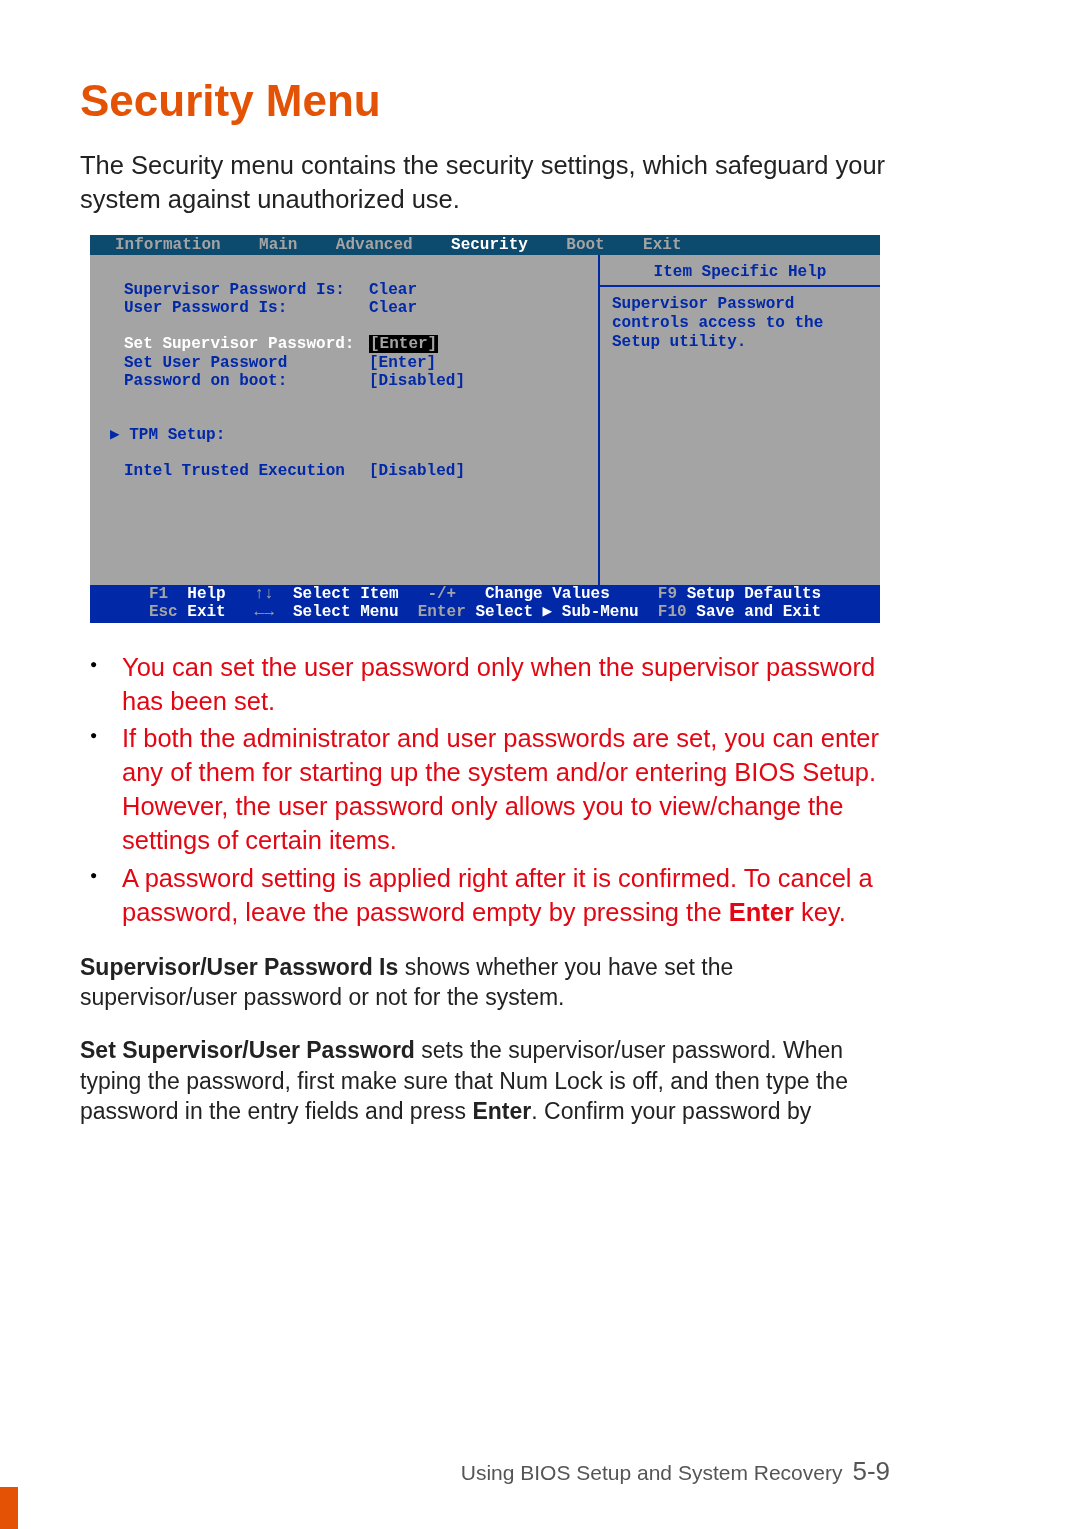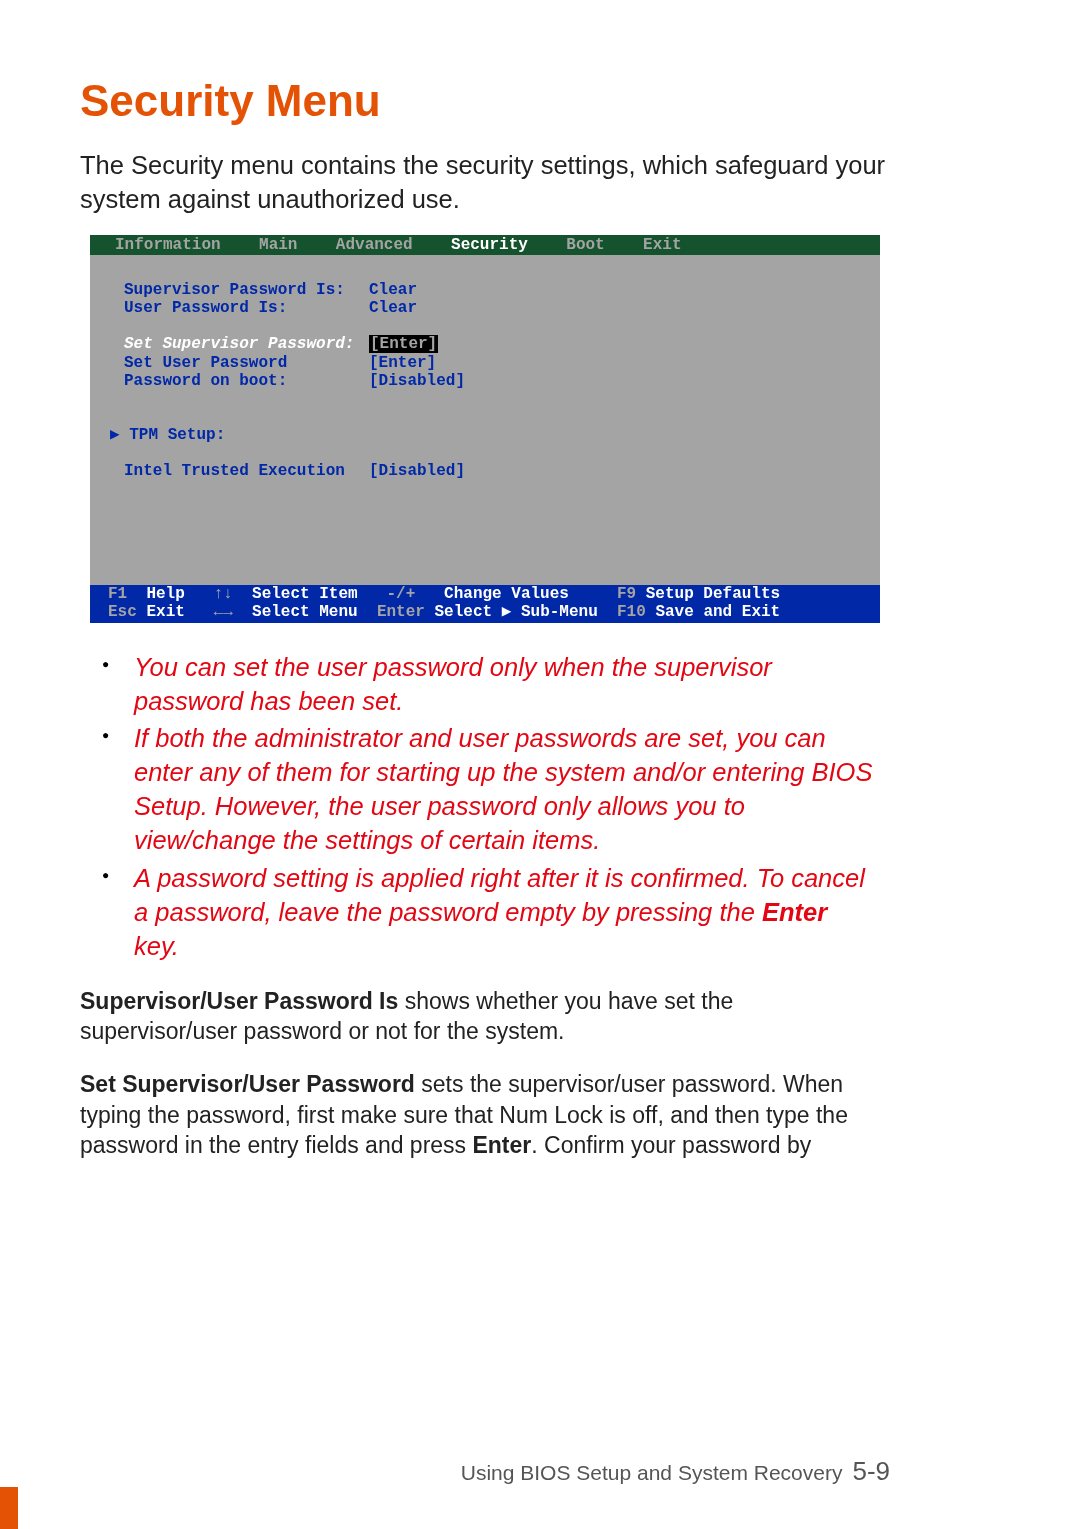--- a/index.html
+++ b/index.html
@@ -35,21 +35,21 @@
     width: 790px;
     background: #a4a4a4;
     font-family: "Courier New", monospace;
     font-weight: bold;
     font-size: 16px;
   }
   .bios-inner {
     background: #a4a4a4;
   }
   .menubar {
-    background: #14532d;
+    background: #0c4a6e;
     color: #a4a4a4;
     padding: 1px 25px 1px 25px;
     white-space: nowrap;
   }
   .menubar span { color: #a4a4a4; }
   .menubar .sel { color: #ffffff; }
   .bios-body {
     display: flex;
     height: 330px;
   }
@@ -74,46 +74,46 @@
     border-top: 2px solid #0028a7;
     margin: 0 -10px 8px -10px;
   }
   .help-text {
     padding: 0 2px;
     line-height: 1.2;
   }
   .row { white-space: pre; line-height: 1.14; }
   .lbl { display:inline-block; width: 245px; color:#0028a7; }
   .val { color:#0028a7; }
-  .row-sel .lbl { color:#ffffff;font-style:italic; }
+  .row-sel .lbl { color:#ffffff; }
   .row-sel .val-sel {
     background:#000;
     color:#a4a4a4;
     padding:0 1px;
   }
   .tri { margin-left:-14px; }
   .bios-footer {
     background:#0028a7;
     color:#ffffff;
     padding: 0 18px 1px 18px;
     line-height:1.15;
     white-space: pre;
+    text-align: center;
   }
   .bios-footer .k { color:#a4a4a4; }
   .note-heading {
     color:#E30613;
     font-weight:700;
     font-size:25.5px;
     margin: 34px 0 2px 0;
   }
   ul.notes {
     list-style:none;
     padding:0 0 0 38px;
-    margin:16px;
-    font-style:italic;
+    margin:4px;
   }
   ul.notes li {
     position:relative;
     color:#E30613;
     font-size:25.5px;
     line-height:1.33;
     margin-bottom:4px;
   }
   ul.notes li::before {
     content:"\25CF";
@@ -172,20 +172,25 @@
           <div class="row"><span class="lbl">User Password Is:</span><span class="val">Clear</span></div>
           <div style="height:18px"></div>
           <div class="row row-sel"><span class="lbl">Set Supervisor Password:</span><span class="val-sel">[Enter]</span></div>
           <div class="row"><span class="lbl">Set User Password</span><span class="val">[Enter]</span></div>
           <div class="row"><span class="lbl">Password on boot:</span><span class="val">[Disabled]</span></div>
           <div style="height:36px"></div>
           <div class="row"><span class="tri">▶ </span><span>TPM Setup:</span></div>
           <div style="height:18px"></div>
           <div class="row"><span class="lbl">Intel Trusted Execution</span><span class="val">[Disabled]</span></div>
         </div>
+        <div class="right-col">
+          <div class="right-title">Item Specific Help</div>
+          <div class="right-divider"></div>
+          <div class="help-text">Supervisor Password controls access to the Setup utility.</div>
+        </div>
       </div>
       <div class="bios-footer"><span class="k">F1</span>  <span>Help</span>   <span class="k">↑↓</span>  <span>Select Item</span>   <span class="k">-/+</span>   <span>Change Values</span>     <span class="k">F9</span> <span>Setup Defaults</span>
 <span class="k">Esc</span> <span>Exit</span>   <span class="k">←→</span>  <span>Select Menu</span>  <span class="k">Enter</span> <span>Select ▶ Sub-Menu</span>  <span class="k">F10</span> <span>Save and Exit</span></div>
     </div>
   </div>
 
   <ul class="notes">
     <li>You can set the user password only when the supervisor password has been set.</li>
     <li>If both the administrator and user passwords are set, you can enter any of them for starting up the system and/or entering BIOS Setup. However, the user password only allows you to view/change the settings of certain items.</li>
     <li><span>A password setting is applied right after it is confirmed. To cancel a password, leave the password empty by pressing the </span><span class="enter-bold">Enter</span><span> key.</span></li>

